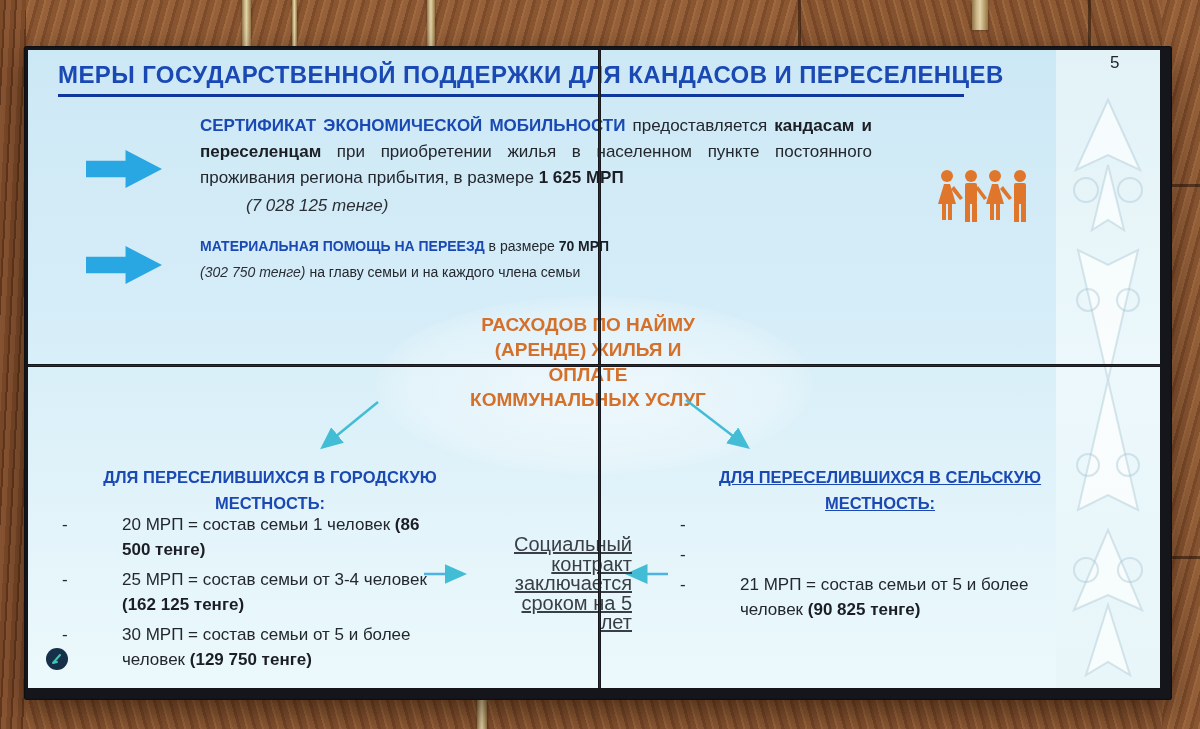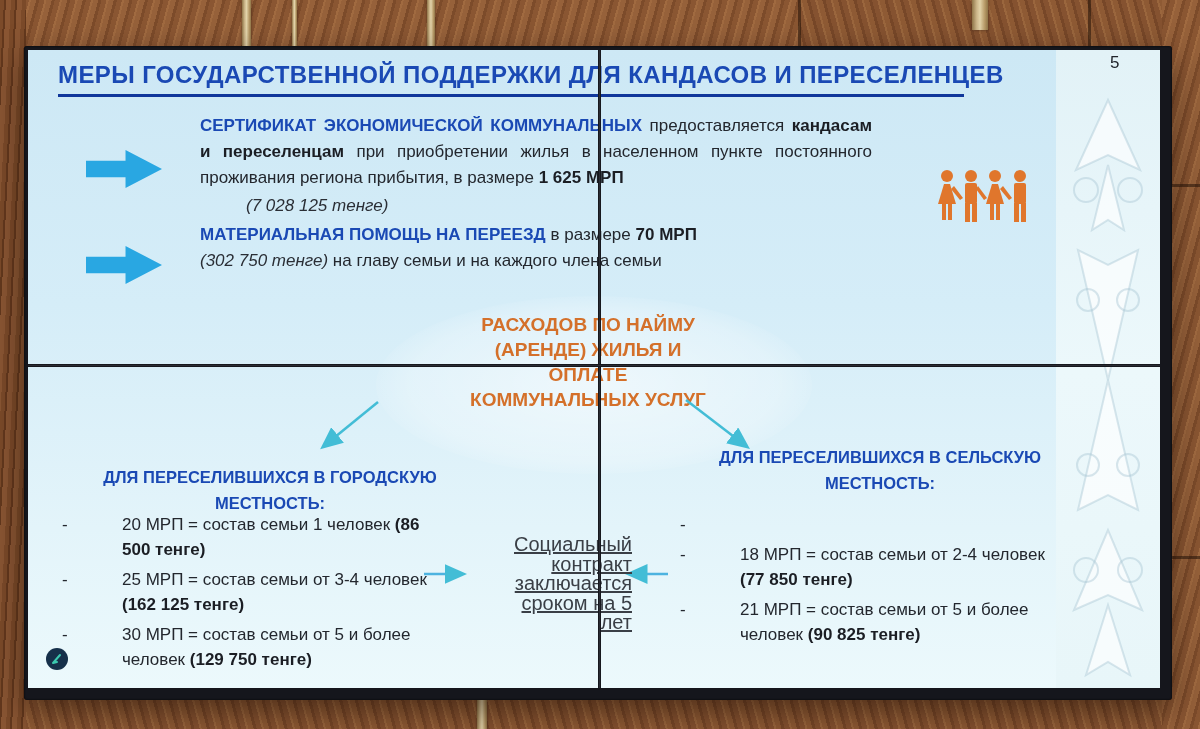--- a/index.html
+++ b/index.html
@@ -39,21 +39,21 @@
     padding-bottom:5px;border-bottom:3px solid #10379b;white-space:nowrap;}
   .block-arrow{position:absolute;width:76px;height:38px;background:#29a7e2;
     clip-path:polygon(0 28%,52% 28%,52% 0,100% 50%,52% 100%,52% 72%,0 72%);}
   .b1{position:absolute;left:172px;top:63px;width:672px;font-size:17px;line-height:26px;
     color:#23272e;text-align:justify;}
   .b1 .lead{text-indent:58px;display:block;display:inline;}
   .blue-h{color:#1a49b4;font-weight:bold;}
   .bold{font-weight:bold;color:#1b1e24;}
   .note-italic{font-style:italic;color:#2a2e35;}
   .b1-note{position:absolute;left:218px;top:146px;font-size:17px;}
-  .b2{position:absolute;left:172px;top:172px;width:620px;font-size:17px;line-height:26px;color:#23272e;}
+  .b2{position:absolute;left:172px;top:183px;width:620px;font-size:14px;line-height:26px;color:#23272e;}
   .center-ellipse{position:absolute;left:348px;top:246px;width:436px;height:178px;border-radius:50%;
     background:radial-gradient(ellipse at center,rgba(255,255,255,.55) 0%,rgba(255,255,255,.25) 60%,rgba(255,255,255,0) 75%);}
   .center-callout{position:absolute;left:392px;top:262px;width:336px;text-align:center;
     font-size:19px;font-weight:bold;color:#d4702a;line-height:25px;}
   .sec-head{position:absolute;width:360px;text-align:center;font-size:16.5px;font-weight:bold;
     color:#1a49b4;line-height:26px;}
   .mlist{position:absolute;font-size:17px;color:#23272e;line-height:25px;}
   .mrow{display:flex;margin-bottom:5px;}
   .dash{width:24px;flex:none;}
   .mtxt{width:332px;margin-left:36px;}
@@ -104,21 +104,21 @@
             <circle cx="30" cy="520" r="12" fill="none"></circle>
               <circle cx="74" cy="520" r="12" fill="none"></circle>
           </g>
         </svg>
       </div>
 
       <div class="pagenum">5</div>
       <div class="title">МЕРЫ ГОСУДАРСТВЕННОЙ ПОДДЕРЖКИ ДЛЯ КАНДАСОВ И ПЕРЕСЕЛЕНЦЕВ</div>
 
       <div class="block-arrow" style="left:58px;top:100px;"></div>
-      <p class="b1" style="margin:0;"><span class="blue-h lead">СЕРТИФИКАТ  ЭКОНОМИЧЕСКОЙ  КОММУНАЛЬНЫХ</span> <span>предоставляется</span> <span class="bold">кандасам и переселенцам</span> <span>при приобретении жилья в населенном пункте постоянного проживания региона прибытия, в размере</span> <span class="bold">1 625 МРП</span></p>
+      <p class="b1" style="margin:0;"><span class="blue-h lead">СЕРТИФИКАТ  ЭКОНОМИЧЕСКОЙ  МОБИЛЬНОСТИ</span> <span>предоставляется</span> <span class="bold">кандасам и переселенцам</span> <span>при приобретении жилья в населенном пункте постоянного проживания региона прибытия, в размере</span> <span class="bold">1 625 МРП</span></p>
       <div class="b1-note note-italic">(7 028 125 тенге)</div>
 
       <div class="block-arrow" style="left:58px;top:196px;"></div>
       <p class="b2" style="margin:0;"><span class="blue-h">МАТЕРИАЛЬНАЯ ПОМОЩЬ НА ПЕРЕЕЗД</span> <span>в размере</span> <span class="bold">70 МРП</span><br><span class="note-italic">(302 750 тенге)</span> <span>на главу семьи и на  каждого члена семьи</span></p>
 
       <svg style="position:absolute;left:905px;top:118px;" width="100" height="64" viewBox="0 0 100 64">
         <g fill="#e0762c">
           <circle cx="14" cy="8" r="6"></circle>
             <path d="M5 36 L11 16 L17 16 L23 36 Z"></path>
           <rect x="9" y="35" width="4" height="17"></rect>
@@ -177,28 +177,27 @@
         </div>
       </div>
 
       <div class="social">
         <div>Социальный</div>
         <div>контракт</div>
         <div>заключается</div>
         <div>сроком на 5 лет</div>
       </div>
 
-      <div class="sec-head" style="left:664px;top:394px;width:376px;">ДЛЯ ПЕРЕСЕЛИВШИХСЯ В СЕЛЬСКУЮ МЕСТНОСТЬ:</div>
+      <div class="sec-head" style="left:664px;top:414px;width:376px;text-decoration:underline;">ДЛЯ ПЕРЕСЕЛИВШИХСЯ В СЕЛЬСКУЮ МЕСТНОСТЬ:</div>
       <div class="mlist" style="left:652px;top:462px;width:400px;">
         <div class="mrow">
           <span class="dash">-</span>
         </div>
         <div class="mrow">
           <span class="dash">-</span>
-          <span class="mtxt"><span>18 МРП = состав семьи от 2-4 человек</span> <span class="bold">(77 850 тенге)</span></span>
         </div>
         <div class="mrow">
           <span class="dash">-</span>
           <span class="mtxt"><span>21 МРП = состав семьи от 5 и более человек</span> <span class="bold">(90 825 тенге)</span></span>
         </div>
       </div>
 
       <div class="logo">
         <svg width="14" height="14" viewBox="0 0 14 14">
           <path d="M3 11 L10 3 M3 11 L7 10" stroke="#3cc9b0" stroke-width="2" fill="none" stroke-linecap="round"></path>

